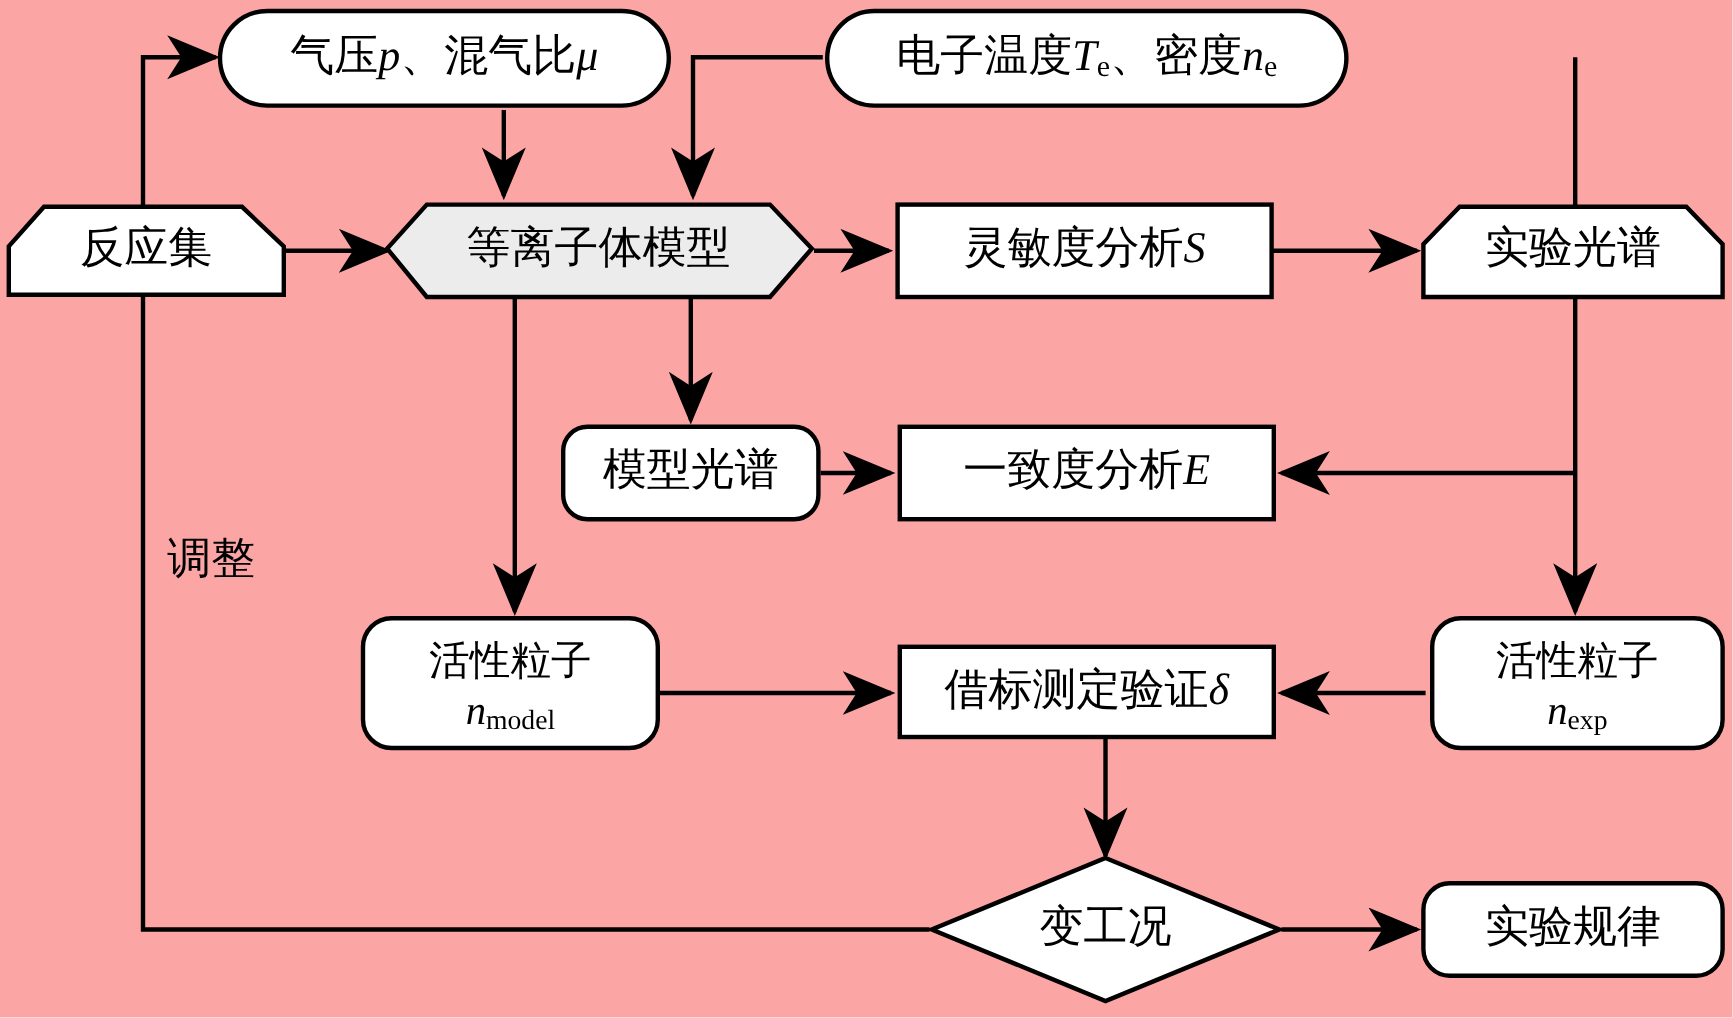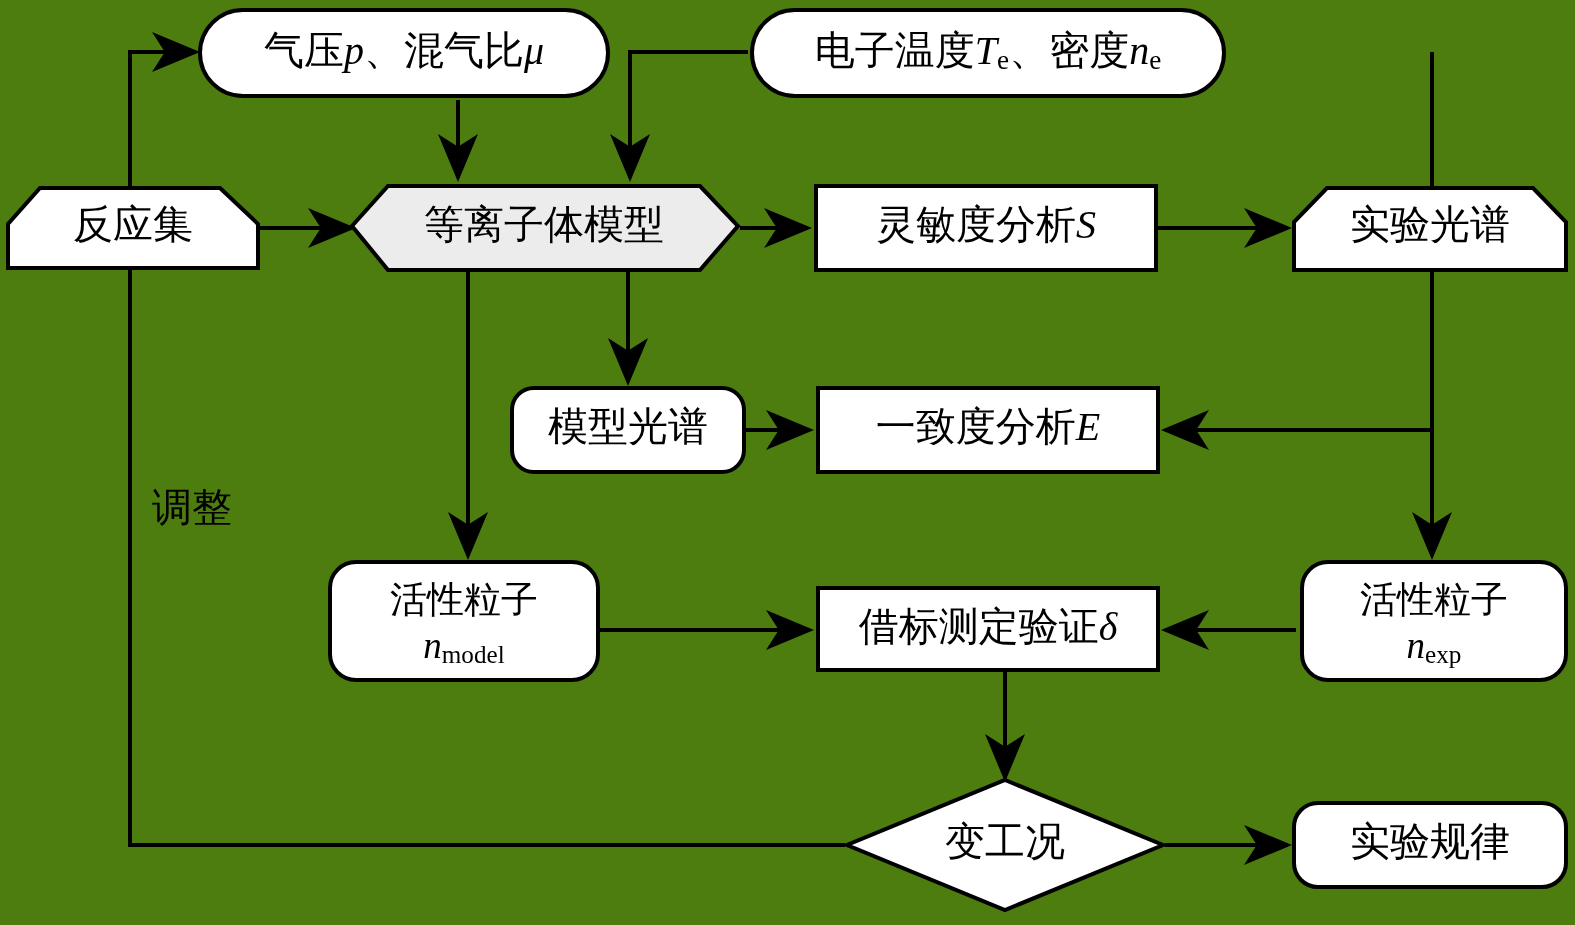--- a/index.html
+++ b/index.html
@@ -4,21 +4,21 @@
 <style>
   html, body {
     margin: 0;
     padding: 0;
     background: #ffffff;
   }
   #diagram-root {
     position: relative;
     width: 1575px;
     height: 925px;
-    background: #4d7c0f;
+    background: #fca5a5;
     font-family: "Liberation Serif", "DejaVu Serif", serif;
     overflow: hidden;
   }
   svg#flow {
     display: block;
     width: 1575px;
     height: 925px;
   }
   .shape {
     fill: #ffffff;

